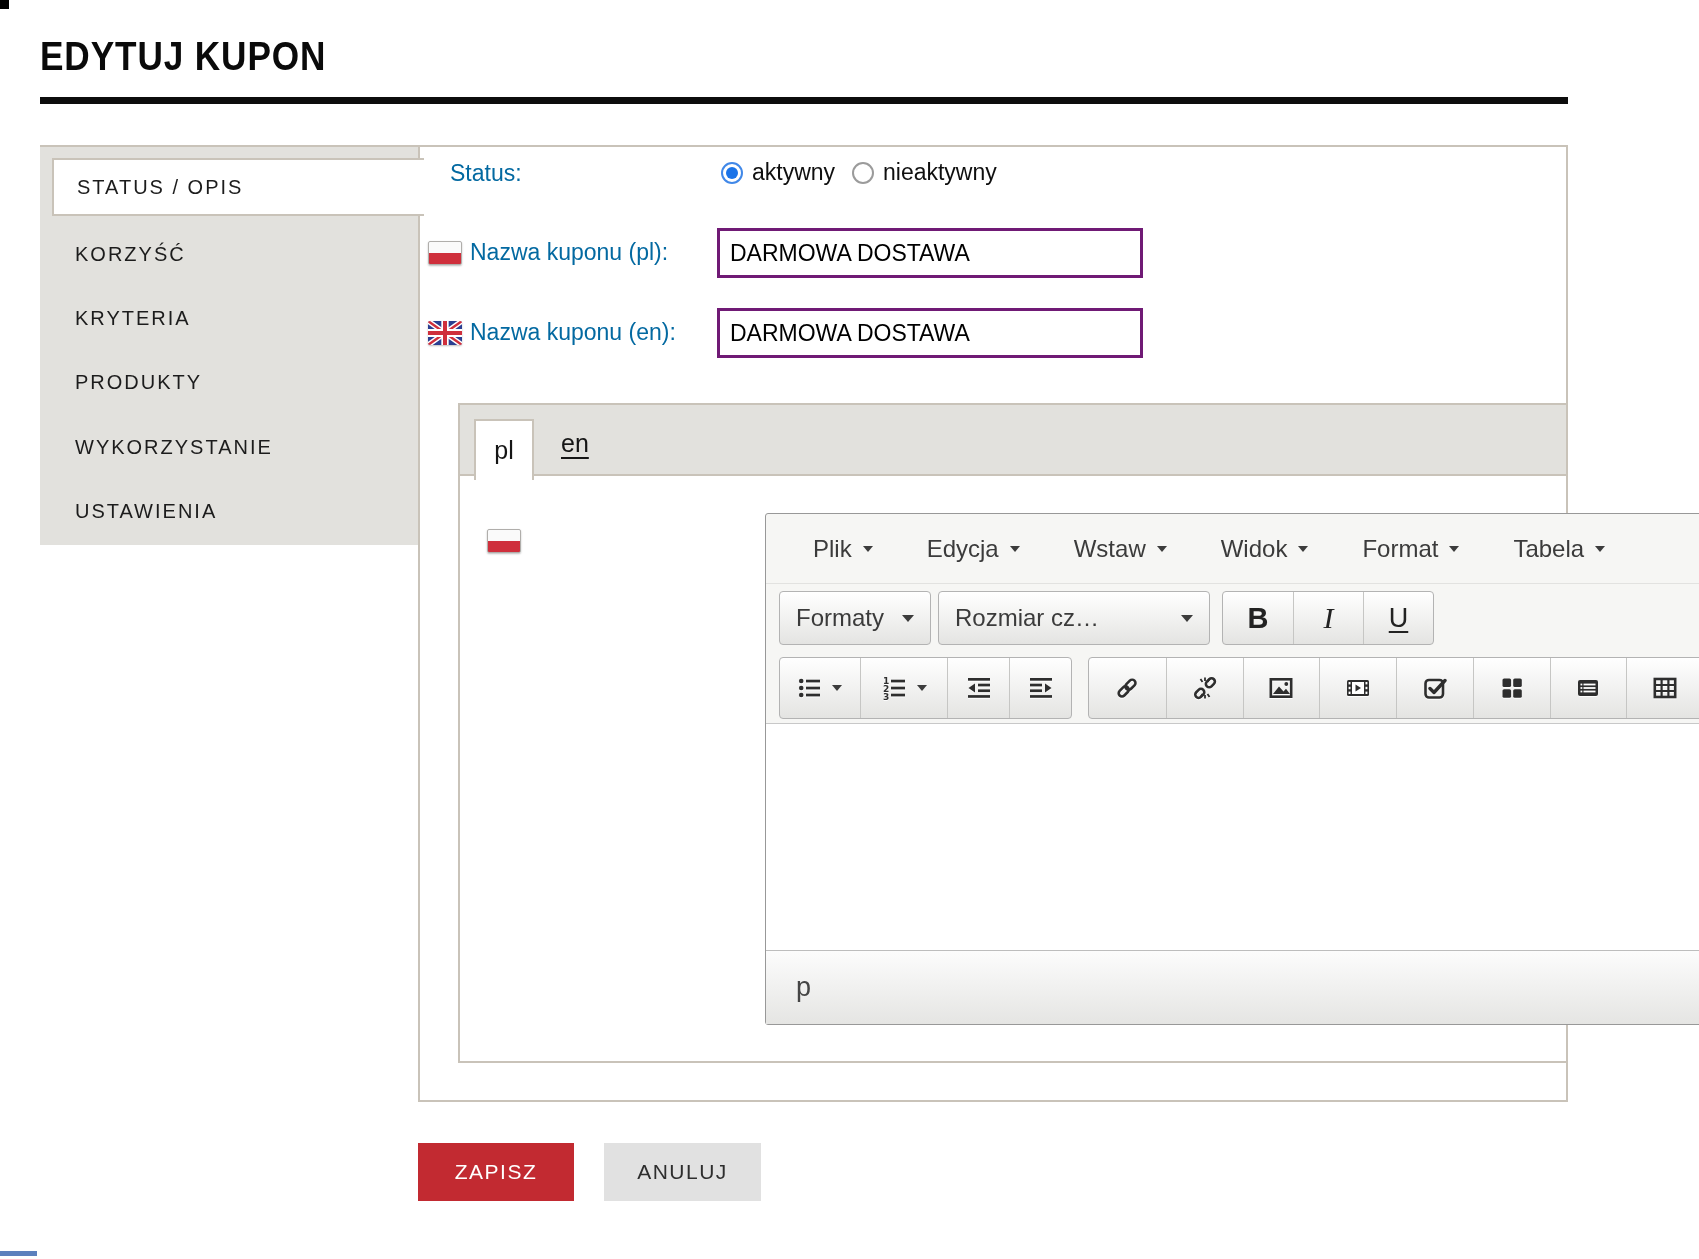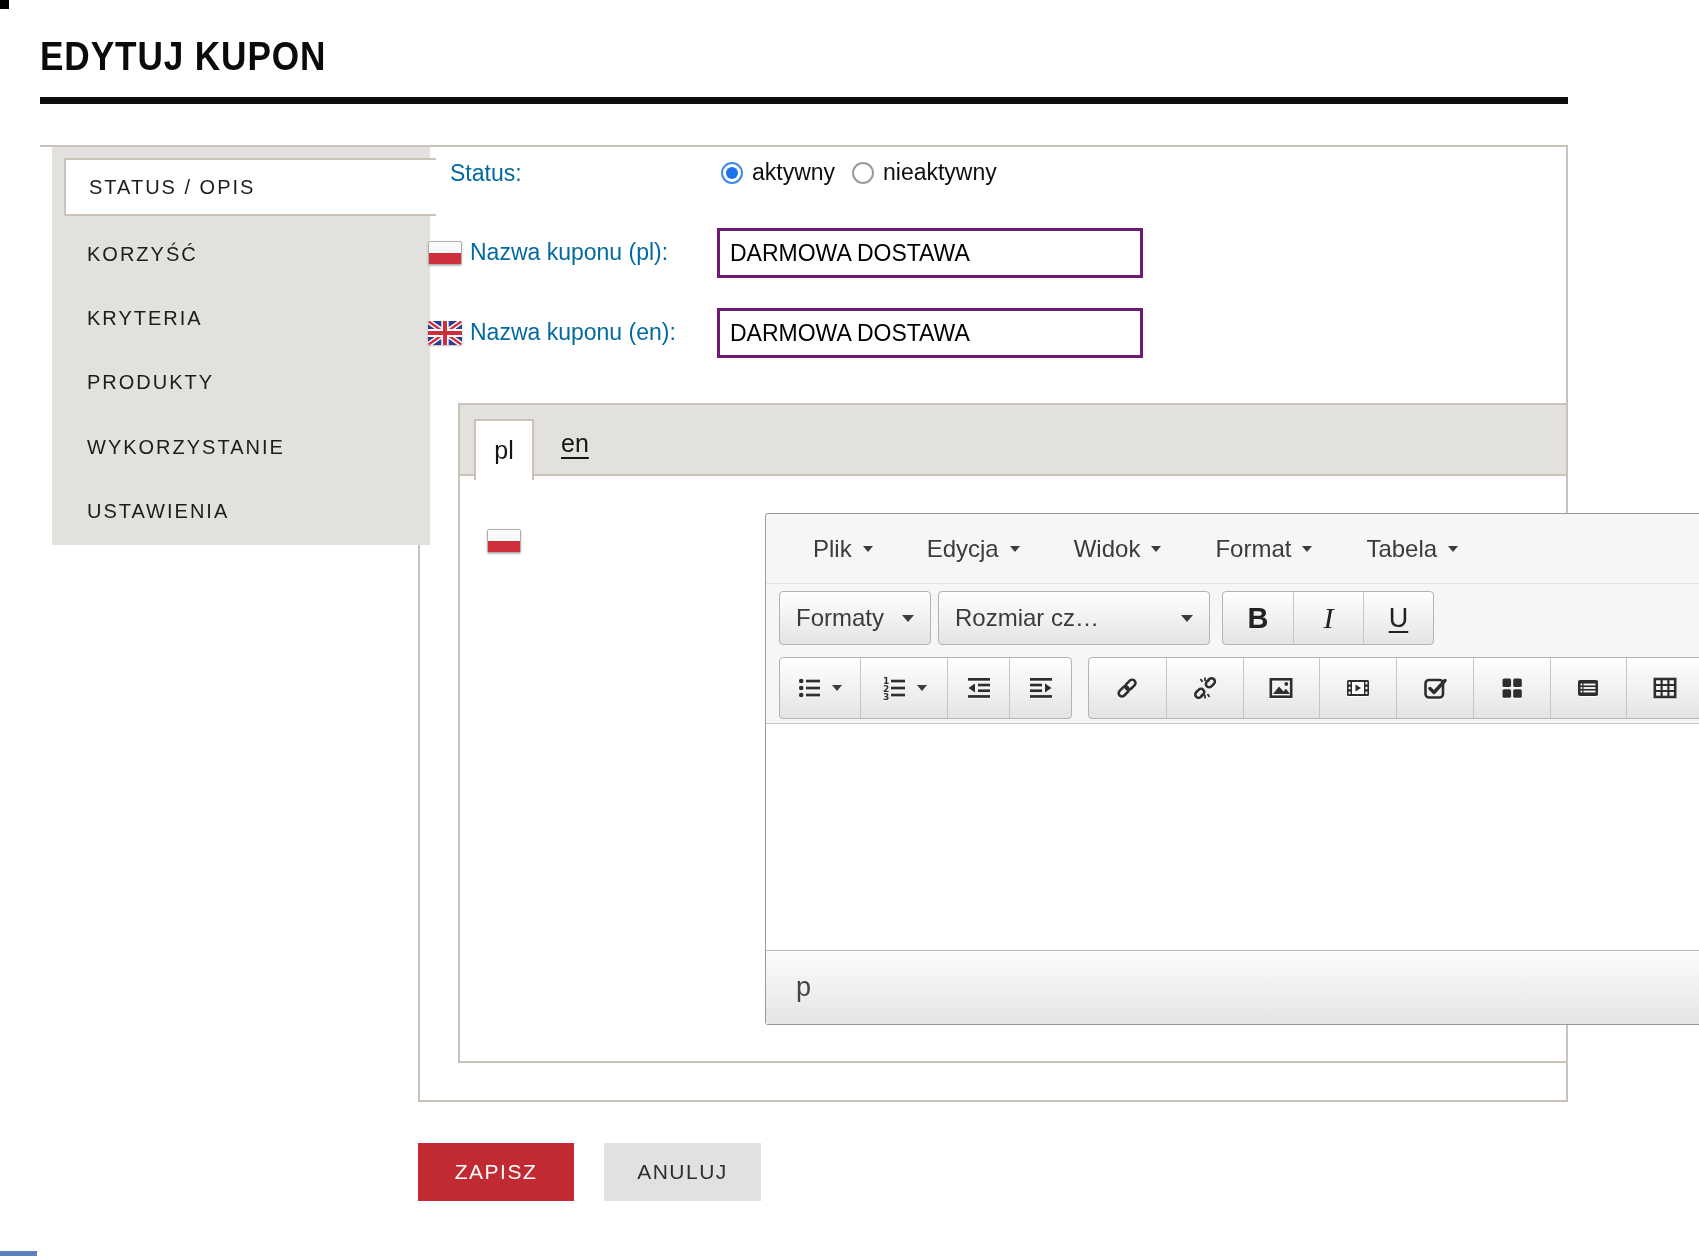--- a/index.html
+++ b/index.html
@@ -12,21 +12,21 @@
 
   .page-title { position:absolute; left:40px; top:34px; font-size:40px; font-weight:700;
                 color:#0a0a0a; letter-spacing:1px; white-space:nowrap; }
   .page-title span { display:inline-block; transform:scaleX(.88); transform-origin:left center; }
   .title-rule { position:absolute; left:40px; top:97px; width:1528px; height:7px; background:#0d0d0d; }
 
   
   .outer-box { position:absolute; left:418px; top:145px; width:1150px; height:957px;
                border:2px solid #c9c3b9; z-index:1; }
   .sidebar-top-line { position:absolute; left:40px; top:145px; width:380px; height:2px; background:#c9c3b9; }
-  .sidebar { position:absolute; left:40px; top:147px; width:378px; height:398px; background:#e2e1dd; z-index:2;margin-left:12px; }
+  .sidebar { position:absolute; left:40px; top:147px; width:378px; height:398px; background:#e2e1dd; z-index:2; }
 
   .sidebar-tab-active { position:absolute; left:12px; top:11px; width:372px; height:58px;
         background:#fff; border:2px solid #c9c3b9; border-right:none; z-index:3;
         display:flex; align-items:center; padding-left:23px; cursor:default; }
   .sidebar-label, .sidebar-item { font-size:20px; letter-spacing:2px; color:#1c1c1c; }
   .sidebar-item { position:absolute; left:35px; cursor:pointer; white-space:nowrap; }
 
   
   .form-label { position:absolute; font-size:23px; color:#0369a1; white-space:nowrap; }
   .radio-option { position:absolute; display:flex; align-items:center; cursor:pointer; z-index:2; }
@@ -169,20 +169,24 @@
     <div class="mce-menubar">
       <div class="menu-item">
           <span>Plik</span>
           <span class="caret small"></span>
         </div>
       <div class="menu-item">
           <span>Edycja</span>
           <span class="caret small"></span>
         </div>
       <div class="menu-item">
+          <span>Wstaw</span>
+          <span class="caret small"></span>
+        </div>
+      <div class="menu-item">
           <span>Widok</span>
           <span class="caret small"></span>
         </div>
       <div class="menu-item">
           <span>Format</span>
           <span class="caret small"></span>
         </div>
       <div class="menu-item">
           <span>Tabela</span>
           <span class="caret small"></span>

